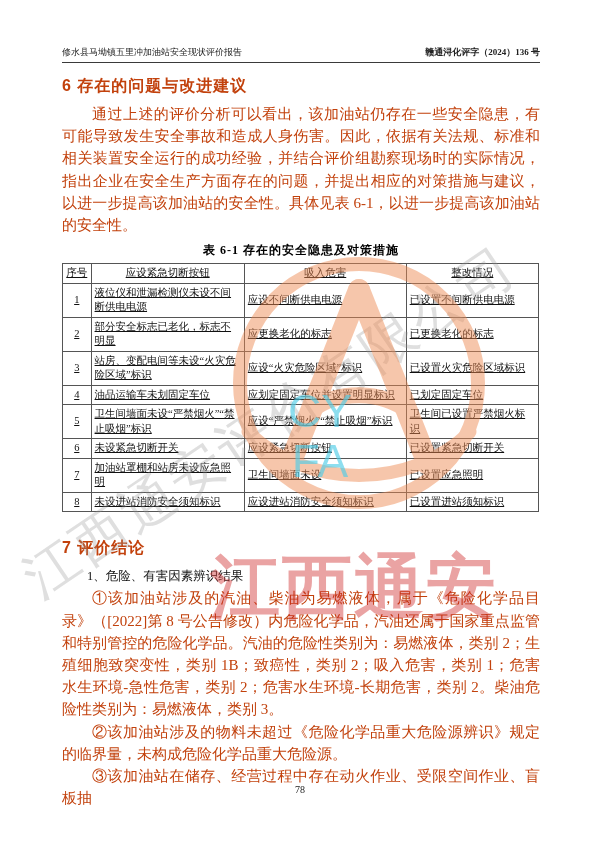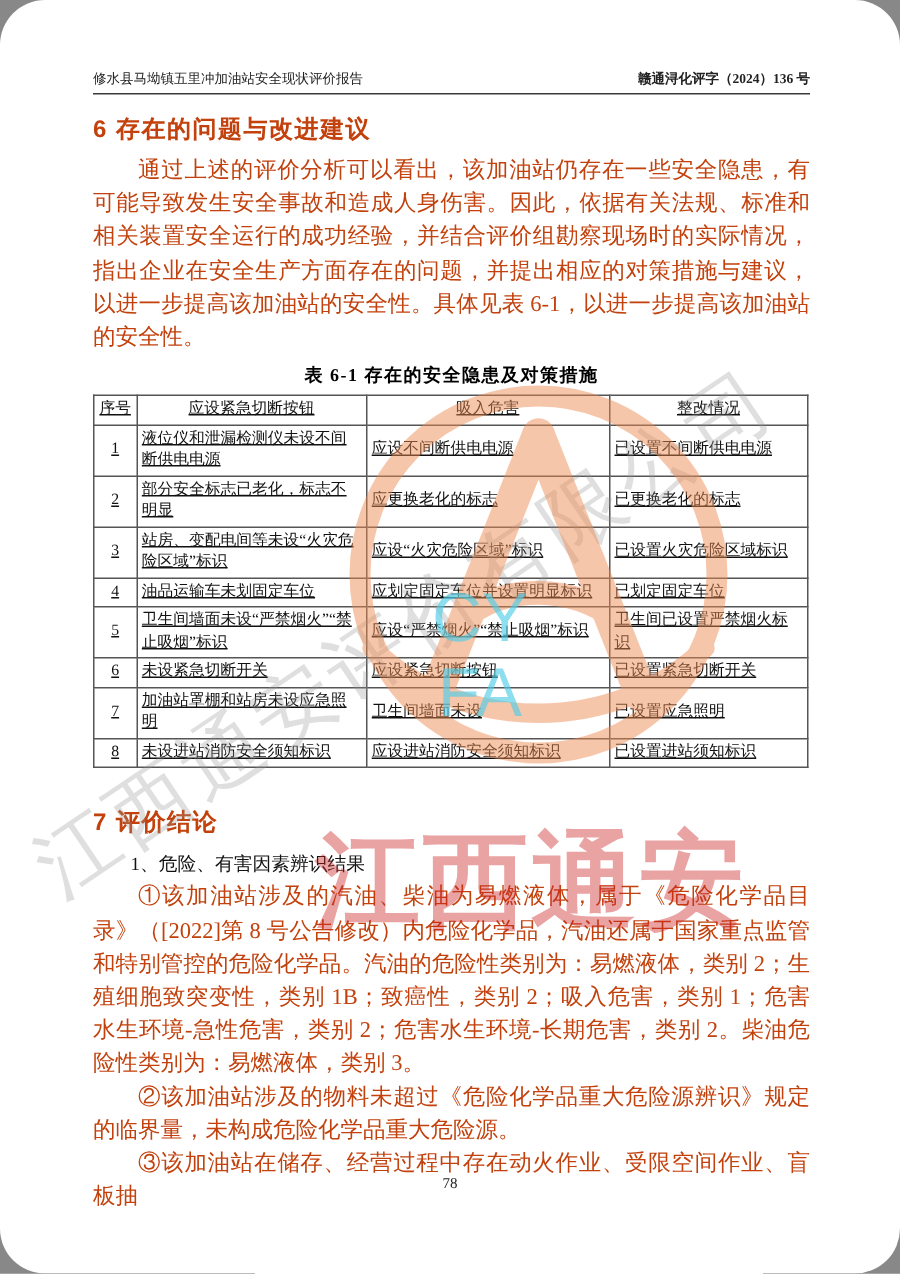--- a/index.html
+++ b/index.html
@@ -5,21 +5,20 @@
   * { margin: 0; padding: 0; box-sizing: border-box; }
   html, body { background: #888; }
   .page {
     position: relative;
     width: 600px; height: 849px;
     margin: 0 auto;
     background: #ffffff;
     font-family: "Liberation Serif", serif;
     color: #1c1c1c;
     overflow: hidden;
-    border-radius: 30px;
   }
   
   .doc-header {
     position: absolute; left: 62px; right: 60px; top: 46px;
     display: flex; justify-content: space-between; align-items: flex-end;
     font-size: 9px; color: #222;
     padding-bottom: 3px;
     border-bottom: 1.5px solid #3a3a3a;
   }
   .doc-header .right { font-weight: bold; }

